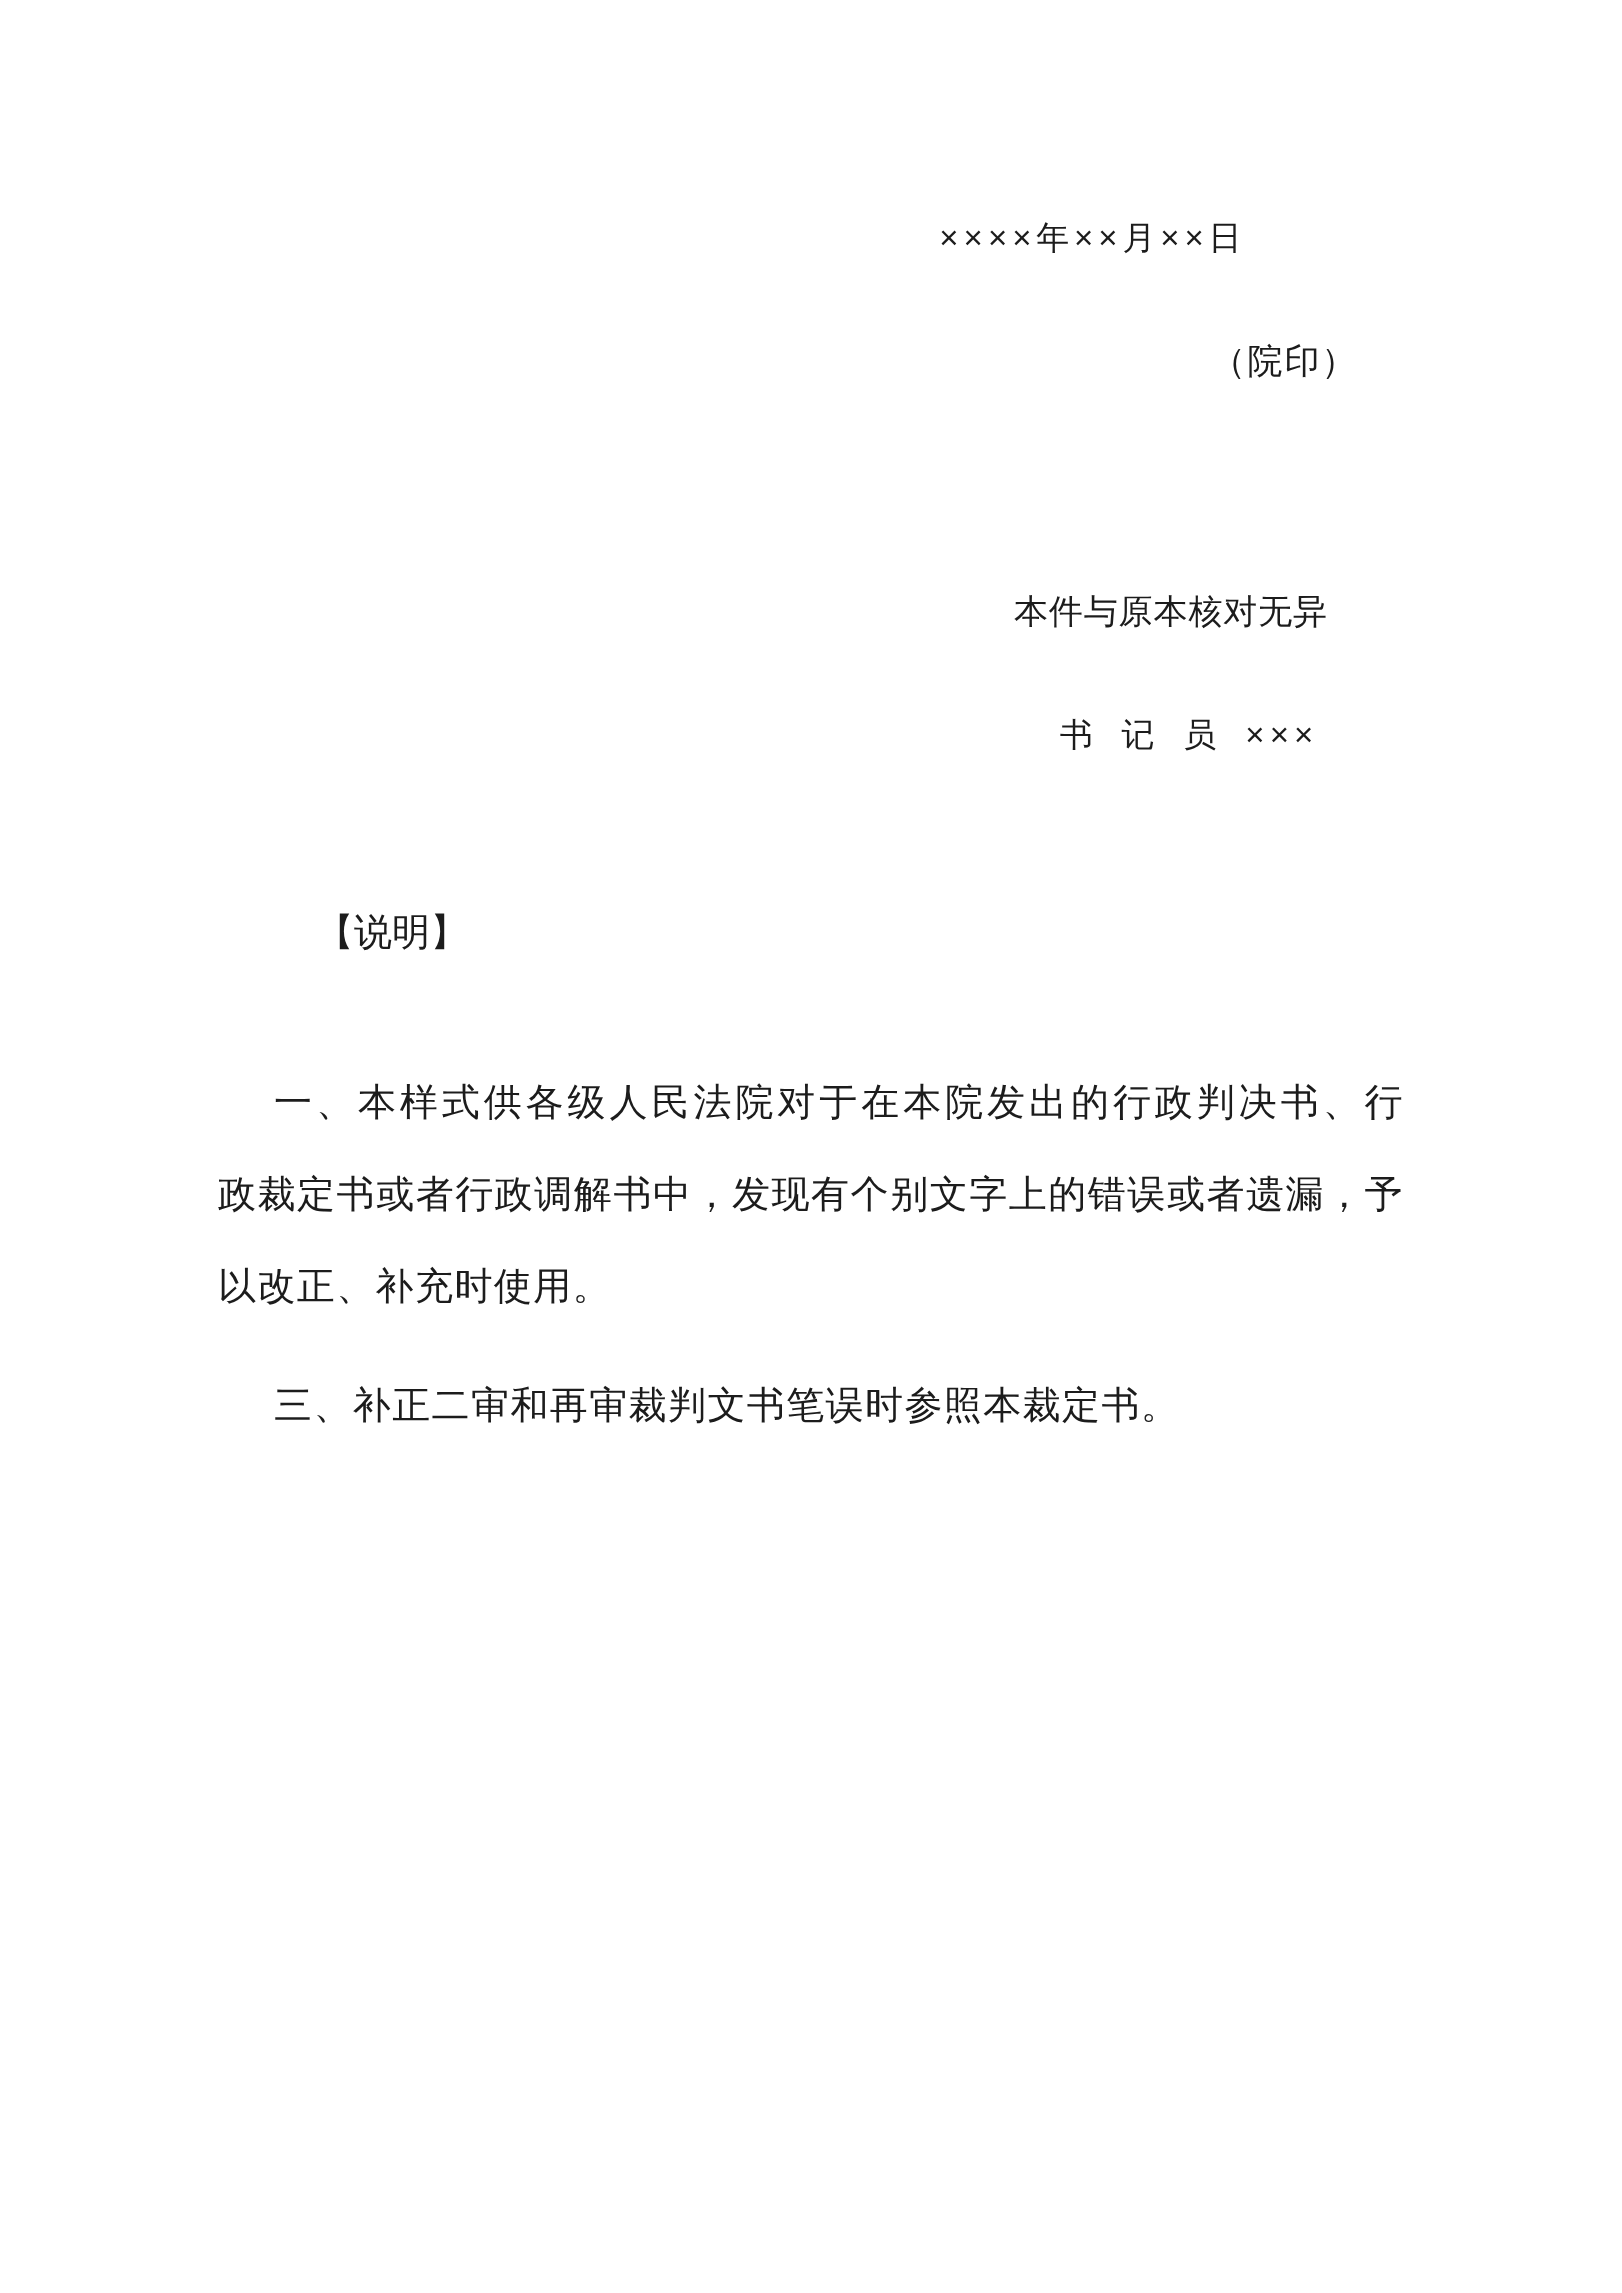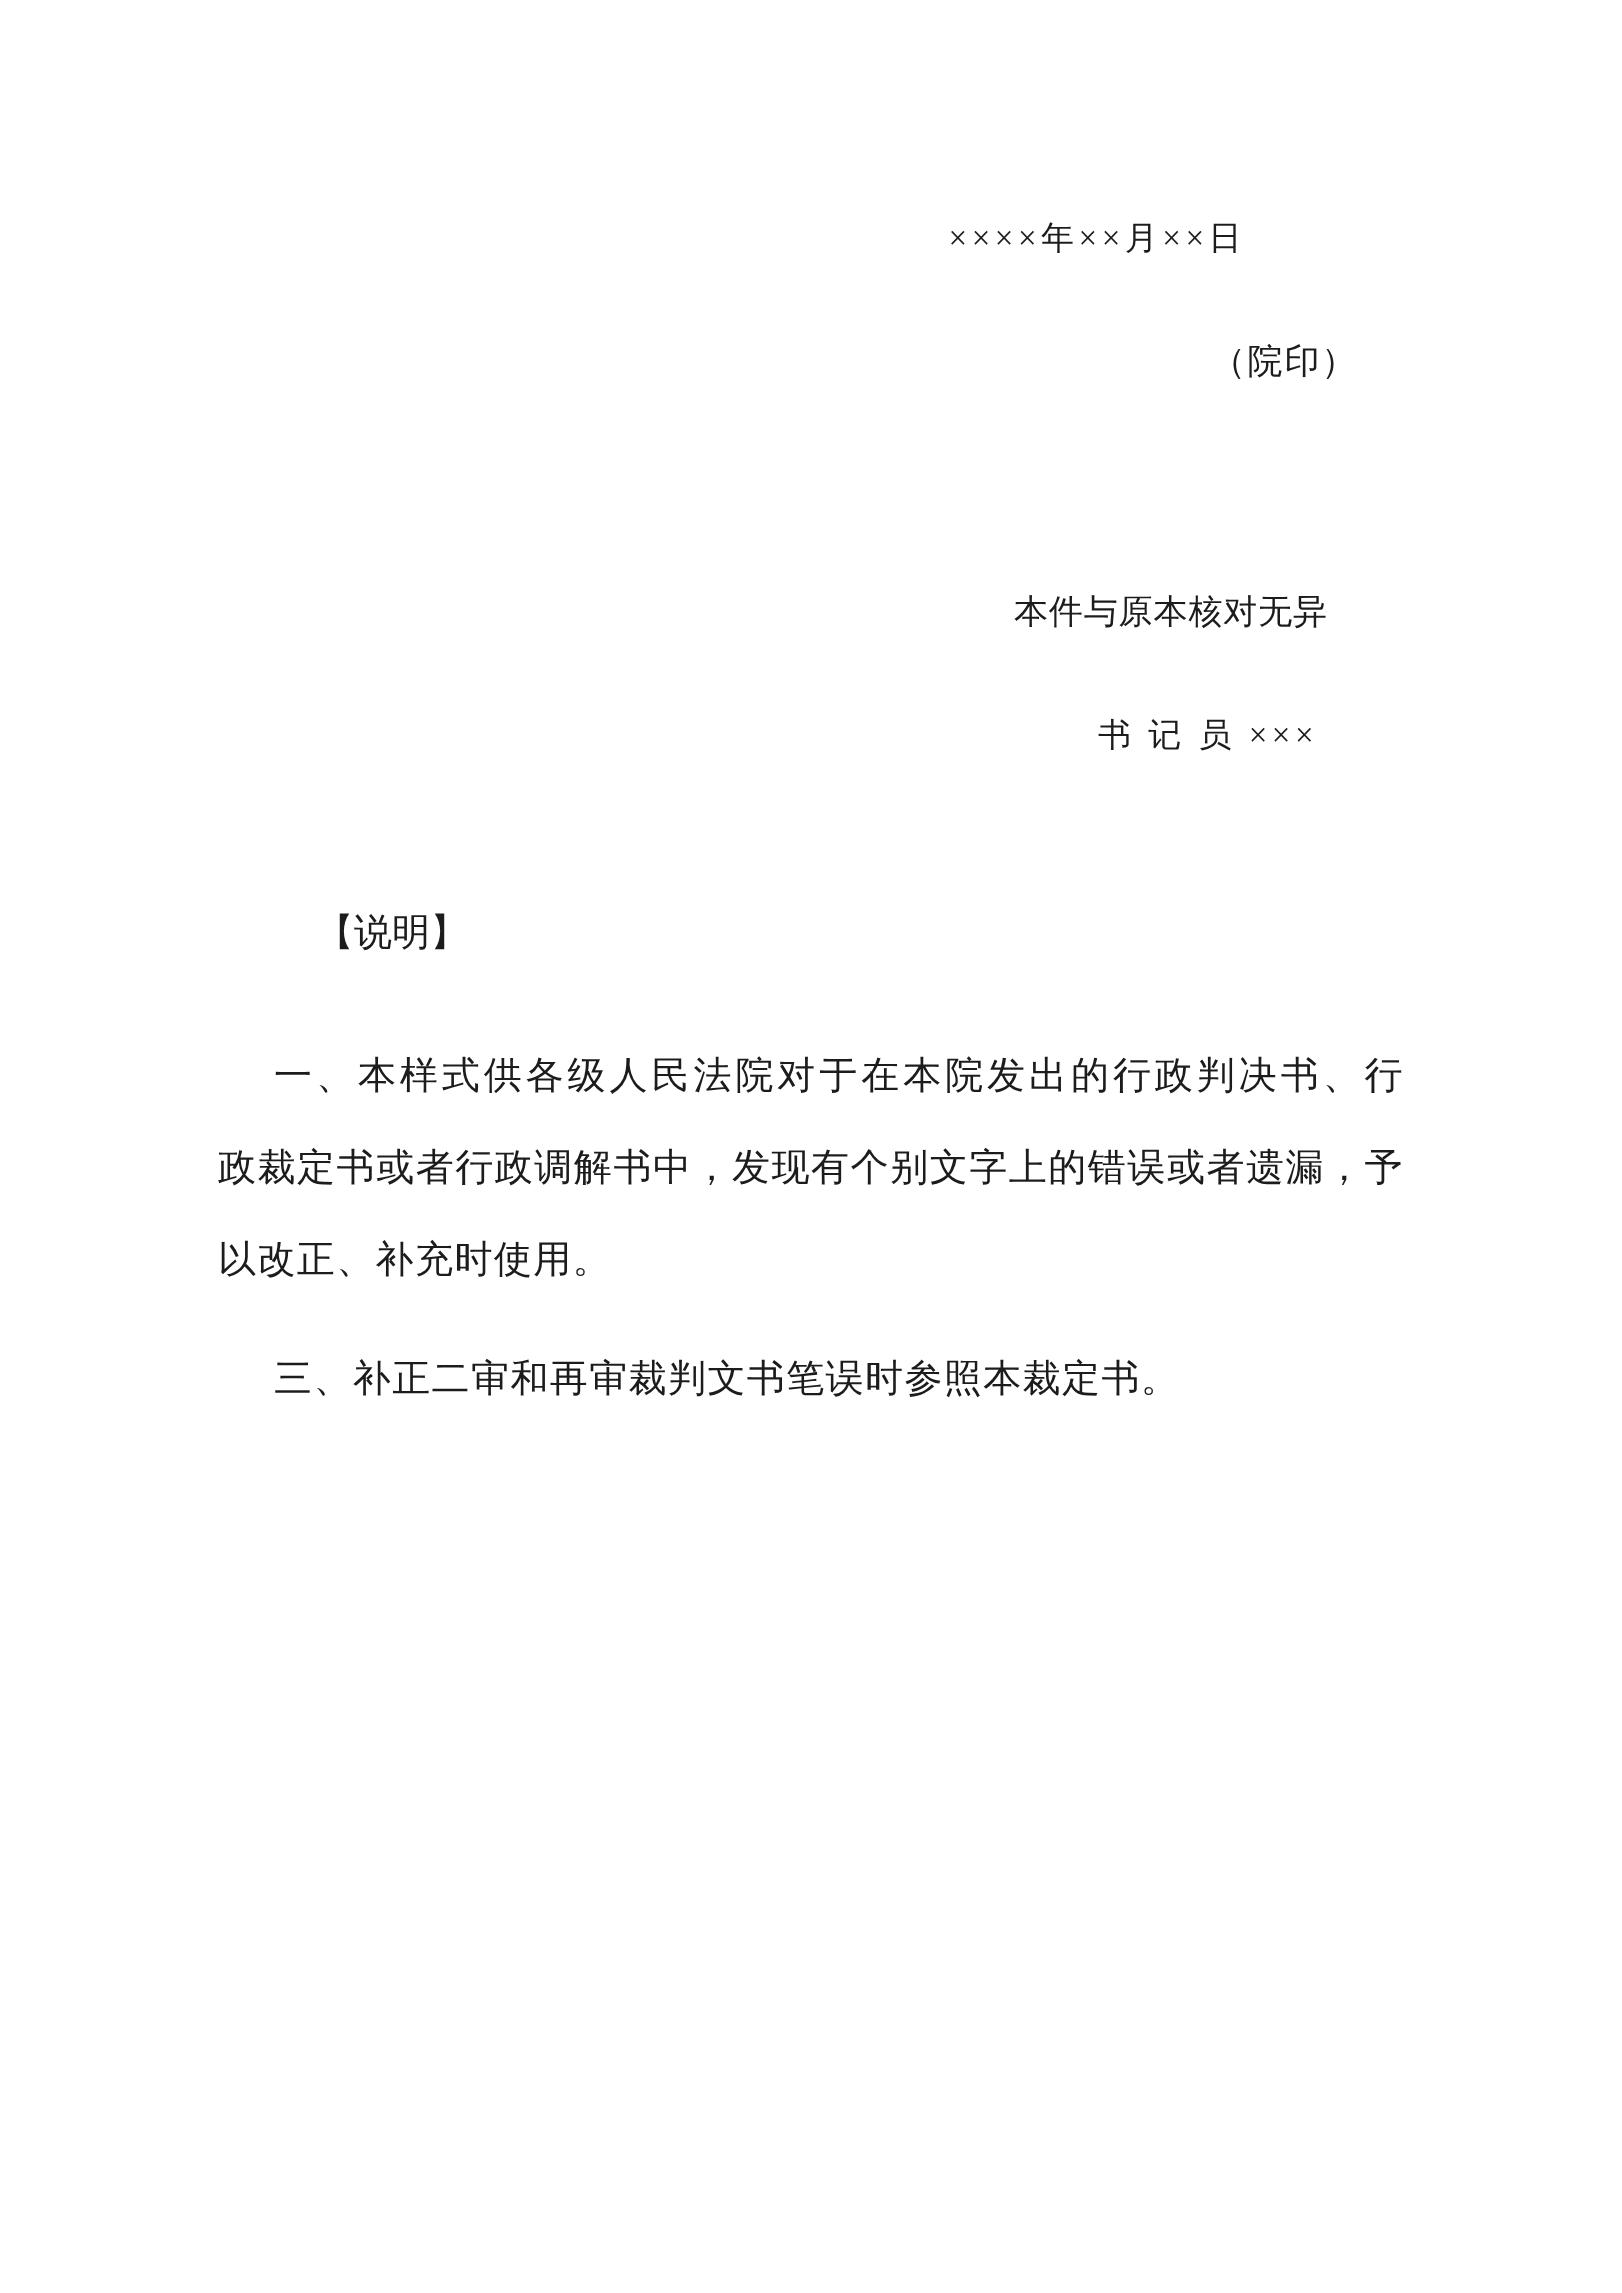--- a/index.html
+++ b/index.html
@@ -6,21 +6,21 @@
     margin: 0;
     padding: 0;
     background: #ffffff;
   }
   .page {
     position: relative;
     width: 1623px;
     height: 2294px;
     background: #ffffff;
     color: #1c1c1c;
-    font-family: Liberation Serif, serif;
+    font-family: Liberation Mono, monospace;
     overflow: hidden;
   }
   .abs { position: absolute; white-space: nowrap; }
 
   .date-line {
     top: 216px; right: 377px;
     font-size: 33px;
     letter-spacing: 4.5px;
   }
   .seal-note {
@@ -39,21 +39,21 @@
     font-size: 33px;
     letter-spacing: 4.5px;
   }
   .explain-title {
     top: 907px; left: 316px;
     font-size: 38px;
   }
 
   .body-text {
     position: absolute;
-    top: 1029px;
+    top: 1059px;
     left: 218px;
     width: 1186px;
     font-size: 38px;
     letter-spacing: 1.4px;
   }
   .para { margin: 0; padding: 0; }
   .para + .para { margin-top: 4.5px; }
   .para.gap-large { margin-top: 27px; }
   .line {
     line-height: 92px;

